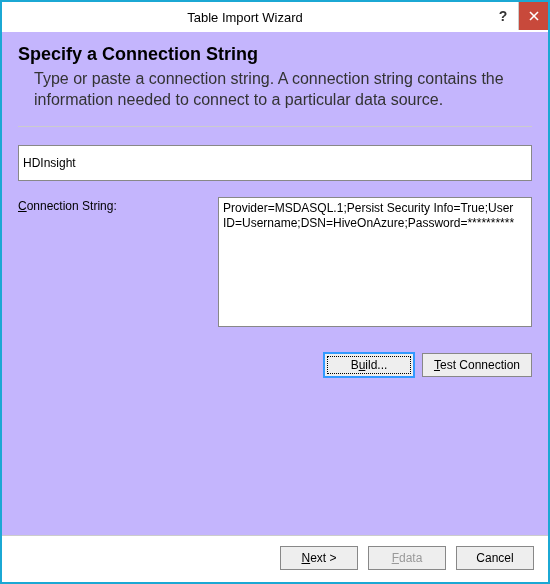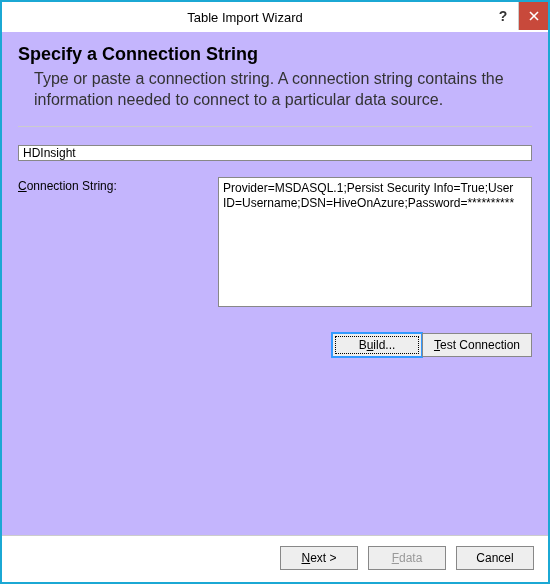--- a/index.html
+++ b/index.html
@@ -98,36 +98,37 @@
     }
     .underline {
       text-decoration: underline;
     }
     .text-input {
       flex: 1;
       border: 1px solid #888;
       font-family: inherit;
       font-size: 12px;
       padding: 2px 4px;
-      height: 16px;
+      height: 36px;
     }
     .textarea-input {
       flex: 1;
       border: 1px solid #888;
       font-family: inherit;
       font-size: 12px;
       padding: 3px 4px;
       height: 130px;
       resize: none;
       overflow: auto;
       line-height: 1.3;
     }
     .button-row {
       display: flex;
       justify-content: flex-end;
+      gap: 8px;
       margin-top: 10px;
       padding-right: 0;
     }
     .btn {
       font-family: inherit;
       font-size: 12px;
       padding: 3px 8px;
       min-width: 90px;
       height: 24px;
       background: #eee;

